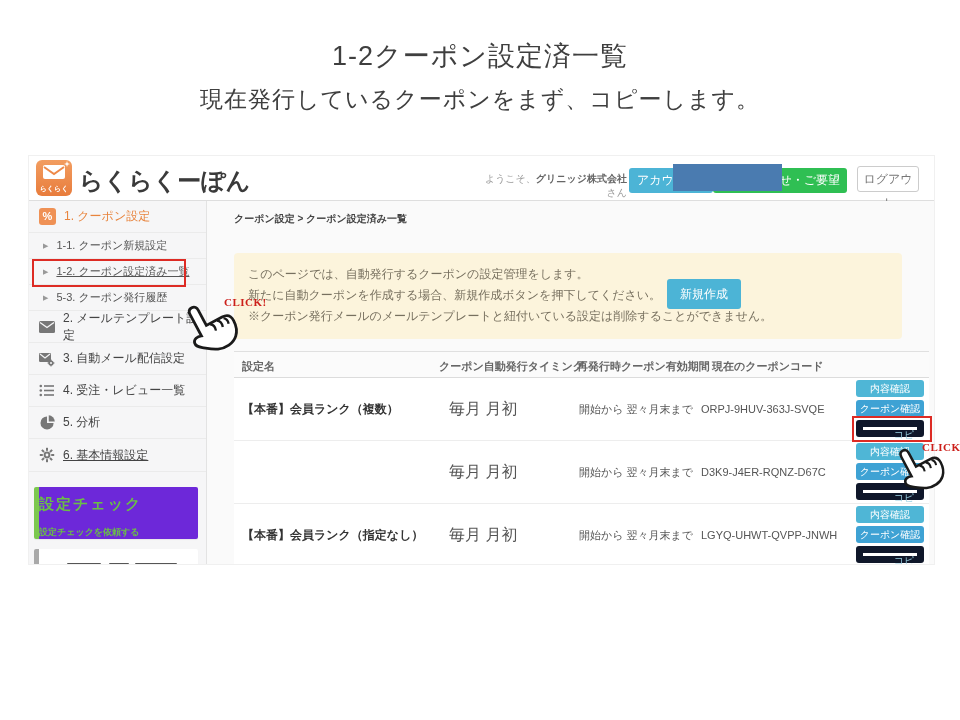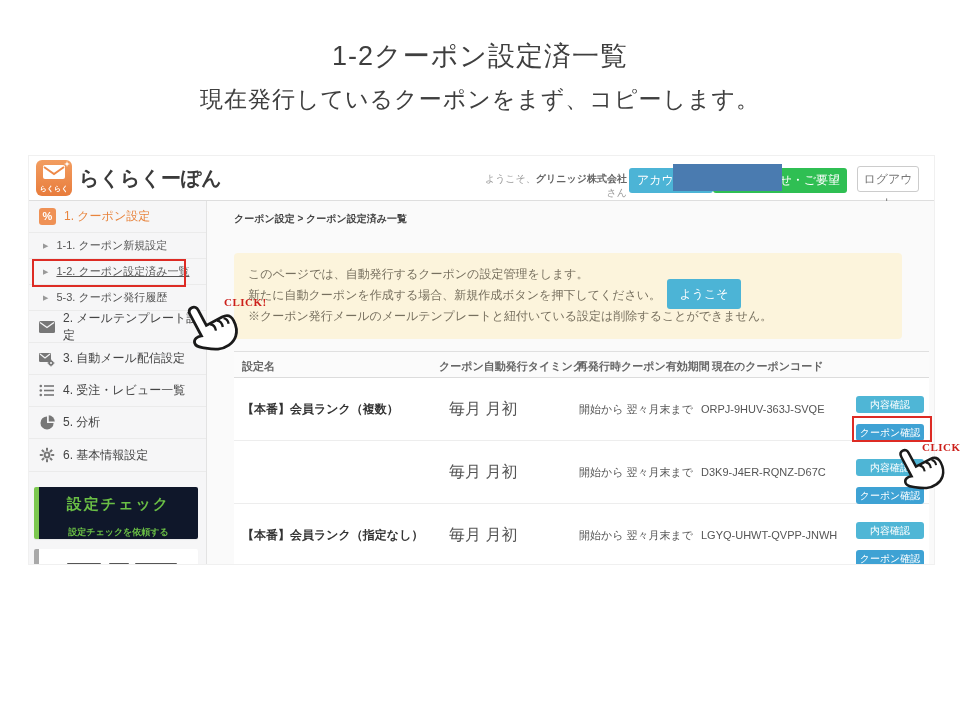--- a/index.html
+++ b/index.html
@@ -20,21 +20,21 @@
   
   .app-header { position:absolute; left:0; top:0; width:100%; height:45px;
                 background:#fff; border-bottom:1px solid #dedede; }
   .logo { position:absolute; left:7px; top:4px; width:36px; height:36px; border-radius:6px;
           background:linear-gradient(180deg,#f29d60,#e87c3c); overflow:hidden; }
   .logo svg { position:absolute; left:7px; top:5px; }
   .logo-text { position:absolute; left:0; right:0; bottom:2px; text-align:center;
                font-size:7px; font-weight:bold; color:#fff; letter-spacing:0; }
   .logo-sparkle { position:absolute; right:2px; top:1px; width:6px; height:6px; background:#fff;
                   clip-path:polygon(50% 0,62% 38%,100% 50%,62% 62%,50% 100%,38% 62%,0 50%,38% 38%); }
-  .brand { position:absolute; left:50px; top:9px; font-size:20px; font-weight:bold; color:#3a3a3a; }
+  .brand { position:absolute; left:50px; top:9px; font-size:24px; font-weight:bold; color:#3a3a3a; }
   .welcome { position:absolute; left:448px; top:16px; width:150px; text-align:right;
              font-size:10px; color:#999; }
   .welcome .company { font-weight:bold; color:#666; }
   .btn-account { position:absolute; left:600px; top:12px; width:84px; height:25px;
                  background:#4cb4d6; border-radius:3px; color:#fff; font-size:12px;
                  line-height:25px; padding-left:8px; }
   .btn-contact { position:absolute; left:684px; top:12px; width:134px; height:25px;
                  background:#2fbf53; border-radius:3px; color:#fff; font-size:12px;
                  line-height:25px; text-align:right; padding-right:7px; }
   .redaction { position:absolute; left:644px; top:8px; width:109px; height:27px;
@@ -52,22 +52,22 @@
   .s-sub  { height:26px; font-size:11px; color:#555; padding-left:14px; }
   .s-sub .arrow { font-size:7px; color:#999; }
   .s-active { color:#e8843d; }
   .s-active .label { color:#e8843d; }
   .pct-box { width:17px; height:17px; border-radius:3px; background:#ef9155; color:#fff;
              font-size:11px; font-weight:bold; text-align:center; line-height:17px; }
   .s-icon { width:16px; height:16px; display:inline-flex; align-items:center; justify-content:center; }
   .underline { text-decoration:underline; }
   .red-box-side { position:absolute; left:3px; top:58px; width:154px; height:28px;
                   border:2px solid #dd2b24; z-index:20; pointer-events:none; }
-  .check-card { position:relative; margin:15px 8px 0 5px; height:52px; background:#0f172a;
-                border-left:5px solid #7cc84f; border-radius:2px; text-align:center;
+  .check-card { position:relative; margin:15px 8px 0 5px; height:52px; background:#6d28d9;
+                border-left:5px solid #7cc84f; border-radius:2px; text-align:left;
                 box-shadow:0 1px 1px rgba(0,0,0,.06); padding-top:8px; }
   .check-title { font-size:15px; font-weight:bold; color:#6abf45; letter-spacing:2px; }
   .check-sub { font-size:9px; font-weight:bold; color:#6abf45; margin-top:12px; }
   .partial-card { position:relative; margin:10px 8px 0 5px; height:40px; background:#fff;
                   border-left:5px solid #a9a9a9; border-radius:2px;
                   box-shadow:0 1px 1px rgba(0,0,0,.06); }
   .smudge { position:absolute; top:14px; height:5px; background:#555; border-radius:1px; }
 
   
   .main { position:absolute; left:178px; top:45px; right:0; bottom:0; background:#fafafa; }
@@ -84,21 +84,21 @@
            background:#fff; border-top:1px solid #e0e0e0; }
   .thead { position:relative; height:26px; background:#fbfbfb; border-bottom:1px solid #dcdcdc; }
   .thead span { position:absolute; top:7px; font-size:11px; font-weight:bold; color:#666; }
   .th-0 { left:8px; } .th-1 { left:205px; } .th-2 { left:343px; } .th-3 { left:478px; }
   .trow { position:relative; height:63px; border-bottom:1px solid #ededed; background:#fff; }
   .cell { position:absolute; top:50%; transform:translateY(-50%); white-space:nowrap; }
   .c-name { left:8px; font-size:12px; font-weight:bold; color:#333; }
   .c-timing { left:215px; font-size:16px; color:#555; }
   .c-period { left:345px; font-size:11px; color:#555; }
   .c-code { left:467px; font-size:11px; color:#555; }
-  .row-btns { position:absolute; right:5px; top:18px; display:flex; flex-direction:column; gap:11px;align-items:center; }
+  .row-btns { position:absolute; right:5px; top:2px; display:flex; flex-direction:column; gap:3px;align-items:center; }
   .rbtn { width:68px; height:17px; border-radius:3px; font-size:10px; text-align:center;
           line-height:17px; color:#fff; }
   .rbtn-detail { background:#4fb6d6; }
   .rbtn-coupon { background:#3ea2d4; }
   .rbtn-copy { background:#fff; border:7px solid #0f172a; color:#9bd0e2; line-height:15px;padding-left:28px; }
   .red-box-copy { position:absolute; left:618px; top:64px; width:80px; height:26px;
                   border:2px solid #dd2b24; z-index:20; pointer-events:none; }
 
   
   .hand { position:absolute; z-index:50; }
@@ -198,21 +198,21 @@
       </div>
       <div class="s-item s-main">
         <span class="s-icon">
           <svg width="15" height="15" viewBox="0 0 16 16">
             <path d="M7.5 8.5 L7.5 1.5 A7 7 0 1 0 14.5 8.5 Z" fill="#777"></path>
             <path d="M9.3 6.8 L9.3 0.3 A6.8 6.8 0 0 1 15.8 6.8 Z" fill="#777"></path>
           </svg>
         </span>
         <span>5. 分析</span>
       </div>
-      <div class="s-item s-main" style="height:33px;">
+      <div class="s-item s-main" style="height:33px;text-decoration:underline;">
         <span class="s-icon">
           <svg width="16" height="16" viewBox="0 0 16 16">
             <g fill="#777">
               <circle cx="8" cy="8" r="3.4"></circle>
                 <circle cx="8" cy="8" r="1.4" fill="#f6f6f7"></circle>
               <rect x="7" y="0.8" width="2" height="3"></rect>
                 <rect x="7" y="12.2" width="2" height="3"></rect>
               <rect x="0.8" y="7" width="3" height="2"></rect>
                 <rect x="12.2" y="7" width="3" height="2"></rect>
               <rect x="7" y="0.8" width="2" height="3" transform="rotate(45 8 8)"></rect>
@@ -238,21 +238,21 @@
       <div class="red-box-side"></div>
     </div>
 
     <div class="main">
       <div class="breadcrumb">クーポン設定 &gt; クーポン設定済み一覧</div>
 
       <div class="notice">
         <div class="notice-line">このページでは、自動発行するクーポンの設定管理をします。</div>
         <div class="notice-line">新たに自動クーポンを作成する場合、新規作成ボタンを押下してください。</div>
         <div class="notice-line">※クーポン発行メールのメールテンプレートと紐付いている設定は削除することができません。</div>
-        <div class="btn-create">ようこそ</div>
+        <div class="btn-create">新規作成</div>
       </div>
 
       <div class="table">
         <div class="thead">
           <span class="th-0">設定名</span>
           <span class="th-1">クーポン自動発行タイミング</span>
           <span class="th-2">再発行時クーポン有効期間</span>
           <span class="th-3">現在のクーポンコード</span>
         </div>
 

